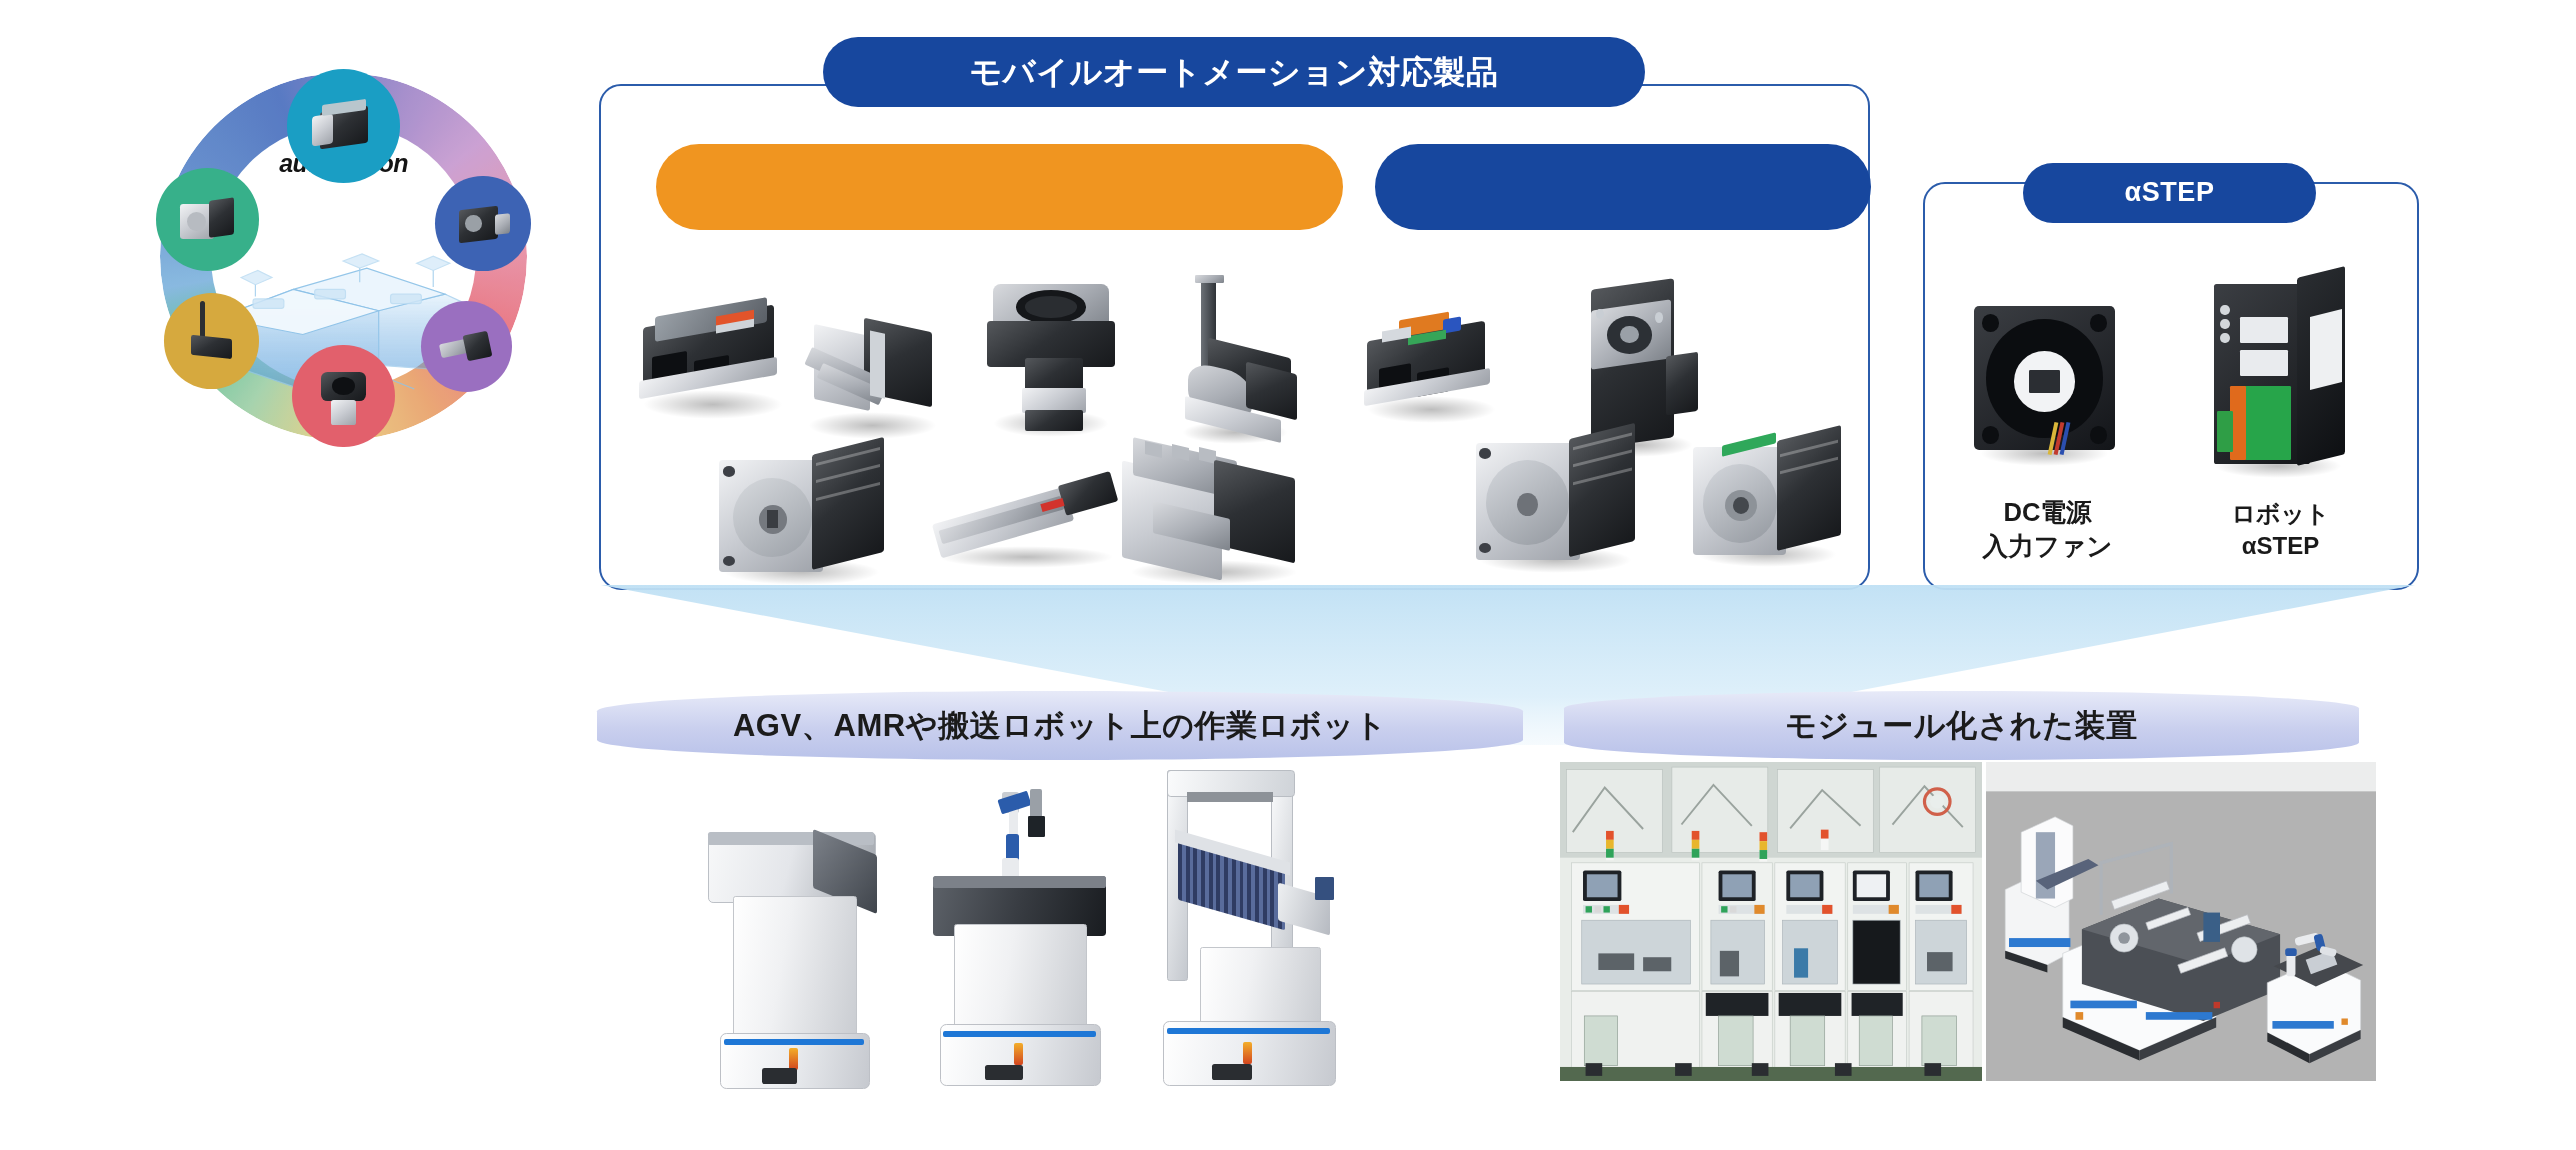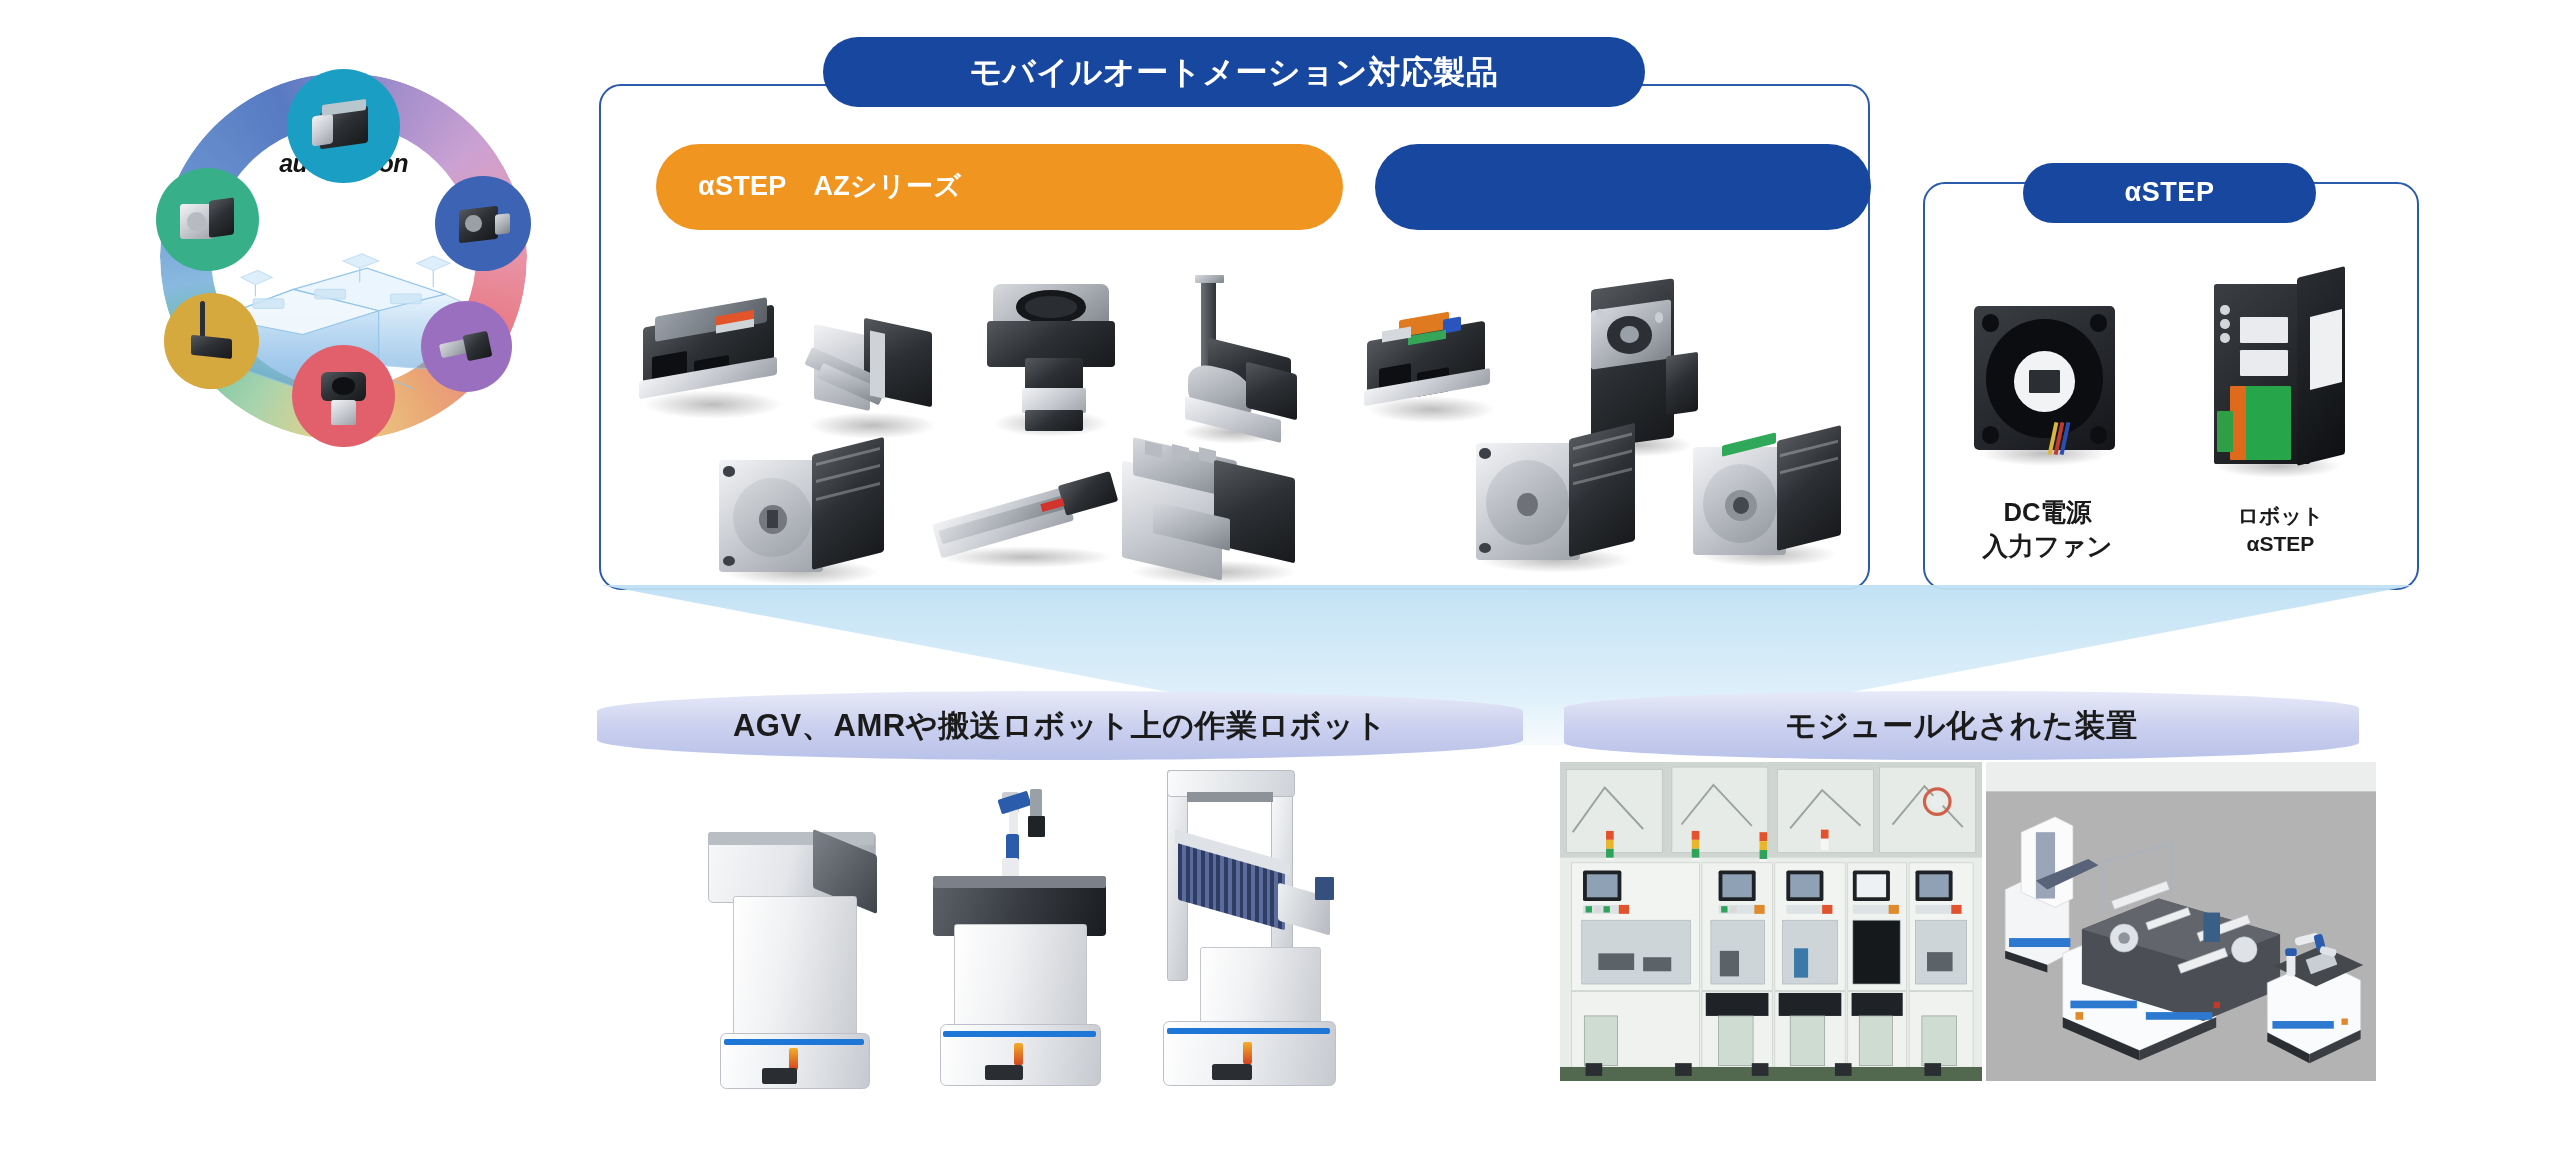--- a/index.html
+++ b/index.html
@@ -186,21 +186,20 @@
       <stop offset="1" stop-color="#eaf5fc" stop-opacity="0.45"></stop>
     </linearGradient>
   </defs>
   <polygon points="0,0 2840,0 1520,250 1330,250" fill="url(#fg)"></polygon>
 </svg>
 
 <div class="frame" id="frame-main"></div>
 <div class="pill" id="badge-main">モバイルオートメーション対応製品</div>
 
 <div class="grp" id="grp-az">
-  <div>αSTEP　AZシリーズ</div>
 </div>
 
 <div class="grp" id="grp-blv">
 </div>
 
 <div class="art" style="left:633px;top:300px;width:160px;height:112px;">
   <div class="shadow" style="left:6%;bottom:-6%;width:88%;height:26%;"></div>
   <div class="abs body-dark" style="left:6%;top:14%;width:82%;height:60%;border-radius:3.8px;transform:skewY(-10deg);"></div>
   <div class="abs" style="left:14%;top:6%;width:70%;height:22%;background:linear-gradient(130deg,#9aa1a8,#5a5f66);transform:skewY(-10deg);border-radius:3.2px;"></div>
   <div class="abs" style="left:52%;top:12%;width:24%;height:9%;background:#e2542a;transform:skewY(-10deg);"></div>
@@ -352,21 +351,21 @@
   <div class="abs" style="left:14%;top:18%;width:6%;height:5%;border-radius:50%;background:#d3d7db;"></div>
   <div class="abs" style="left:14%;top:25%;width:6%;height:5%;border-radius:50%;background:#d3d7db;"></div>
   <div class="abs" style="left:14%;top:32%;width:6%;height:5%;border-radius:50%;background:#d3d7db;"></div>
   <div class="abs" style="left:26%;top:24%;width:30%;height:13%;background:#e9ebee;border-radius:1.3px;"></div>
   <div class="abs" style="left:26%;top:40%;width:30%;height:13%;background:#e9ebee;border-radius:1.3px;"></div>
   <div class="abs" style="left:22%;top:58%;width:36%;height:36%;background:#27a54a;border-radius:1.3px;"></div>
   <div class="abs" style="left:20%;top:58%;width:10%;height:36%;background:#e06a1c;border-radius:1.3px;"></div>
   <div class="abs" style="left:12%;top:70%;width:10%;height:20%;background:#2f9e46;border-radius:1.3px;"></div>
 </div>
 <div class="col abs" style="left:2172px;top:495px;width:217px;height:70px;
-     font-size:21px;font-weight:bold;color:#1a1a1a;line-height:1.32;">
+     font-size:24px;font-weight:bold;color:#1a1a1a;line-height:1.32;">
   <div>ロボット</div>
   <div>αSTEP</div>
 </div>
 
 <div class="banner" id="banner-agv">AGV、AMRや搬送ロボット上の作業ロボット</div>
 <div class="banner" id="banner-mod">モジュール化された装置</div>
 
 <div class="agv abs" style="left:714px;top:821px;width:160px;height:268px;">
   <div class="topdeck" style="left:-4%;top:4%;width:104%;height:26%;
        background:linear-gradient(105deg,#f7f8f9 0%,#e4e6ea 48%,#9fa4ab 100%);

